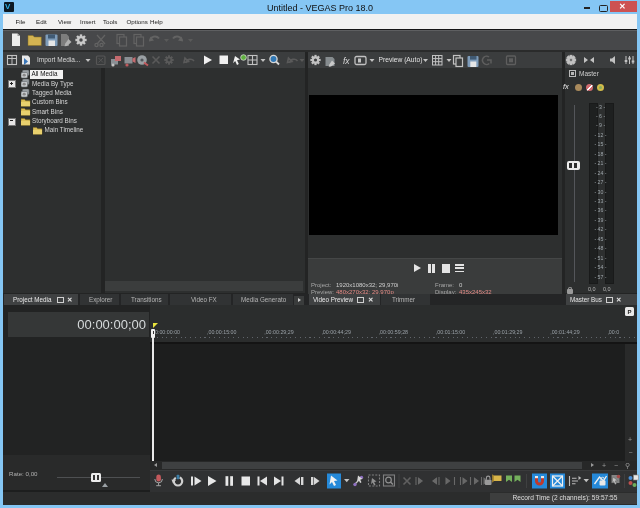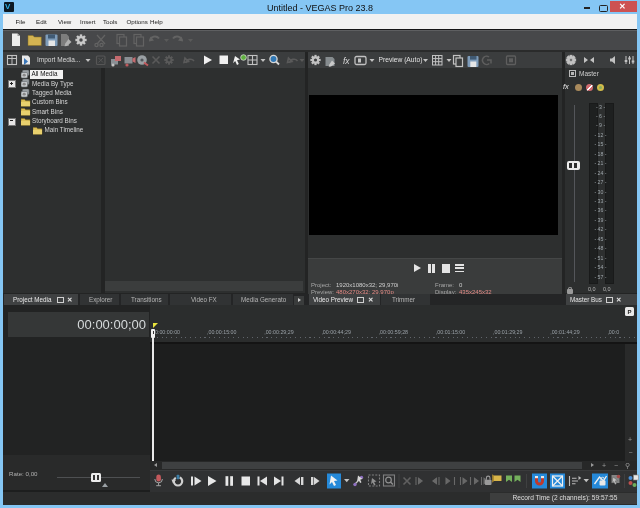--- a/index.html
+++ b/index.html
@@ -10,21 +10,21 @@
 <body>
 <div class="a" style="left:0;top:0;width:640px;height:508px;background:#232424;">
 
 <div class="a" style="left:0;top:0;width:640px;height:14px;background:#85c6f4;"></div>
 <div class="a" style="left:0;top:14px;width:3px;height:494px;background:#85c6f4;"></div>
 <div class="a" style="left:637px;top:14px;width:3px;height:494px;background:#85c6f4;"></div>
 <div class="a" style="left:0;top:505px;width:640px;height:3px;background:#85c6f4;"></div>
 
 <div class="a" style="left:4px;top:2px;width:10px;height:10px;background:#0d1822;border-radius:1px;"></div>
 <div class="t" style="left:5px;top:3px;font-size:8px;color:#2fb3e8;font-weight:bold;">V</div>
-<div class="t" style="left:320px;top:3.5px;transform:translateX(-50%);font-size:9px;color:#101010;">Untitled - VEGAS Pro 23.8</div>
+<div class="t" style="left:320px;top:3.5px;transform:translateX(-50%);font-size:9px;color:#101010;">Untitled - VEGAS Pro 18.0</div>
 
 <div class="a" style="left:584px;top:7px;width:6px;height:1.6px;background:#222;"></div>
 <div class="a" style="left:599px;top:4.5px;width:7px;height:5px;border:1.2px solid #222;border-radius:1.5px;"></div>
 <div class="a" style="left:610px;top:1px;width:27px;height:10.5px;background:#cd5252;"></div>
 <div class="t" style="left:619px;top:2.5px;font-size:8px;color:#fff;font-weight:bold;">✕</div>
 
 <div class="a" style="left:3px;top:14px;width:634px;height:15px;background:#f1f1f1;"></div>
 <div class="t" style="left:15.5px;top:18.5px;font-size:6.2px;color:#1a1a1a;">File</div>
 <div class="t" style="left:36px;top:18.5px;font-size:6.2px;color:#1a1a1a;">Edit</div>
 <div class="t" style="left:58px;top:18.5px;font-size:6.2px;color:#1a1a1a;">View</div>

